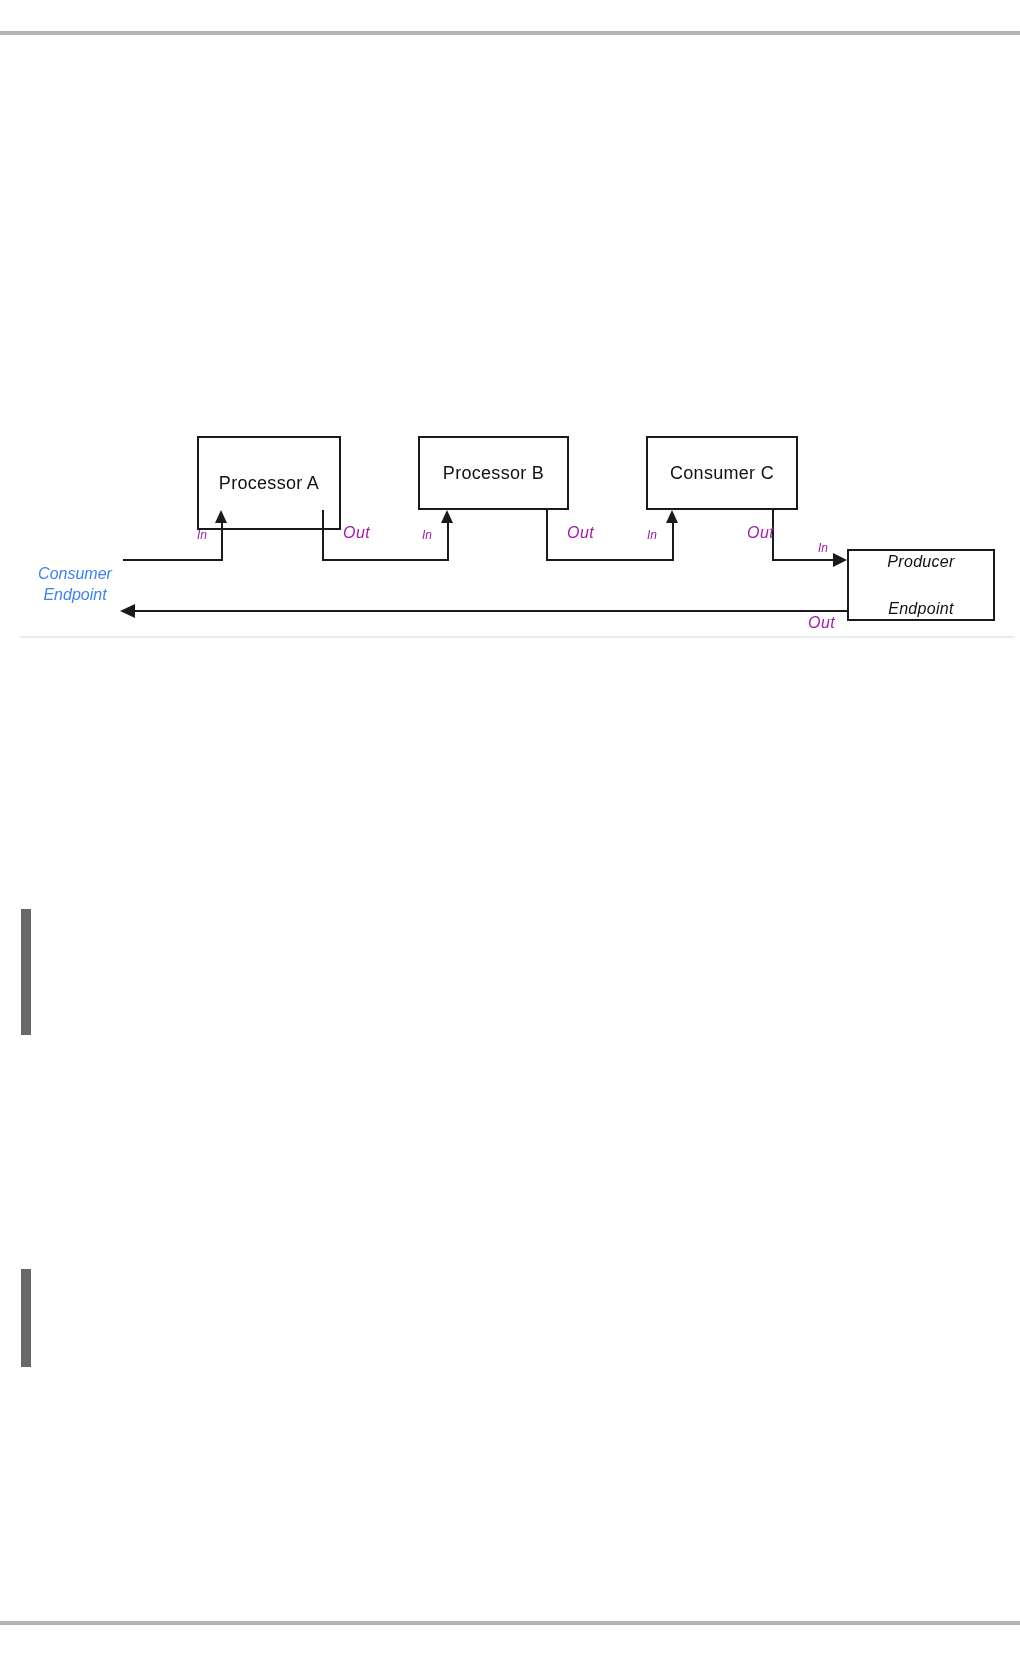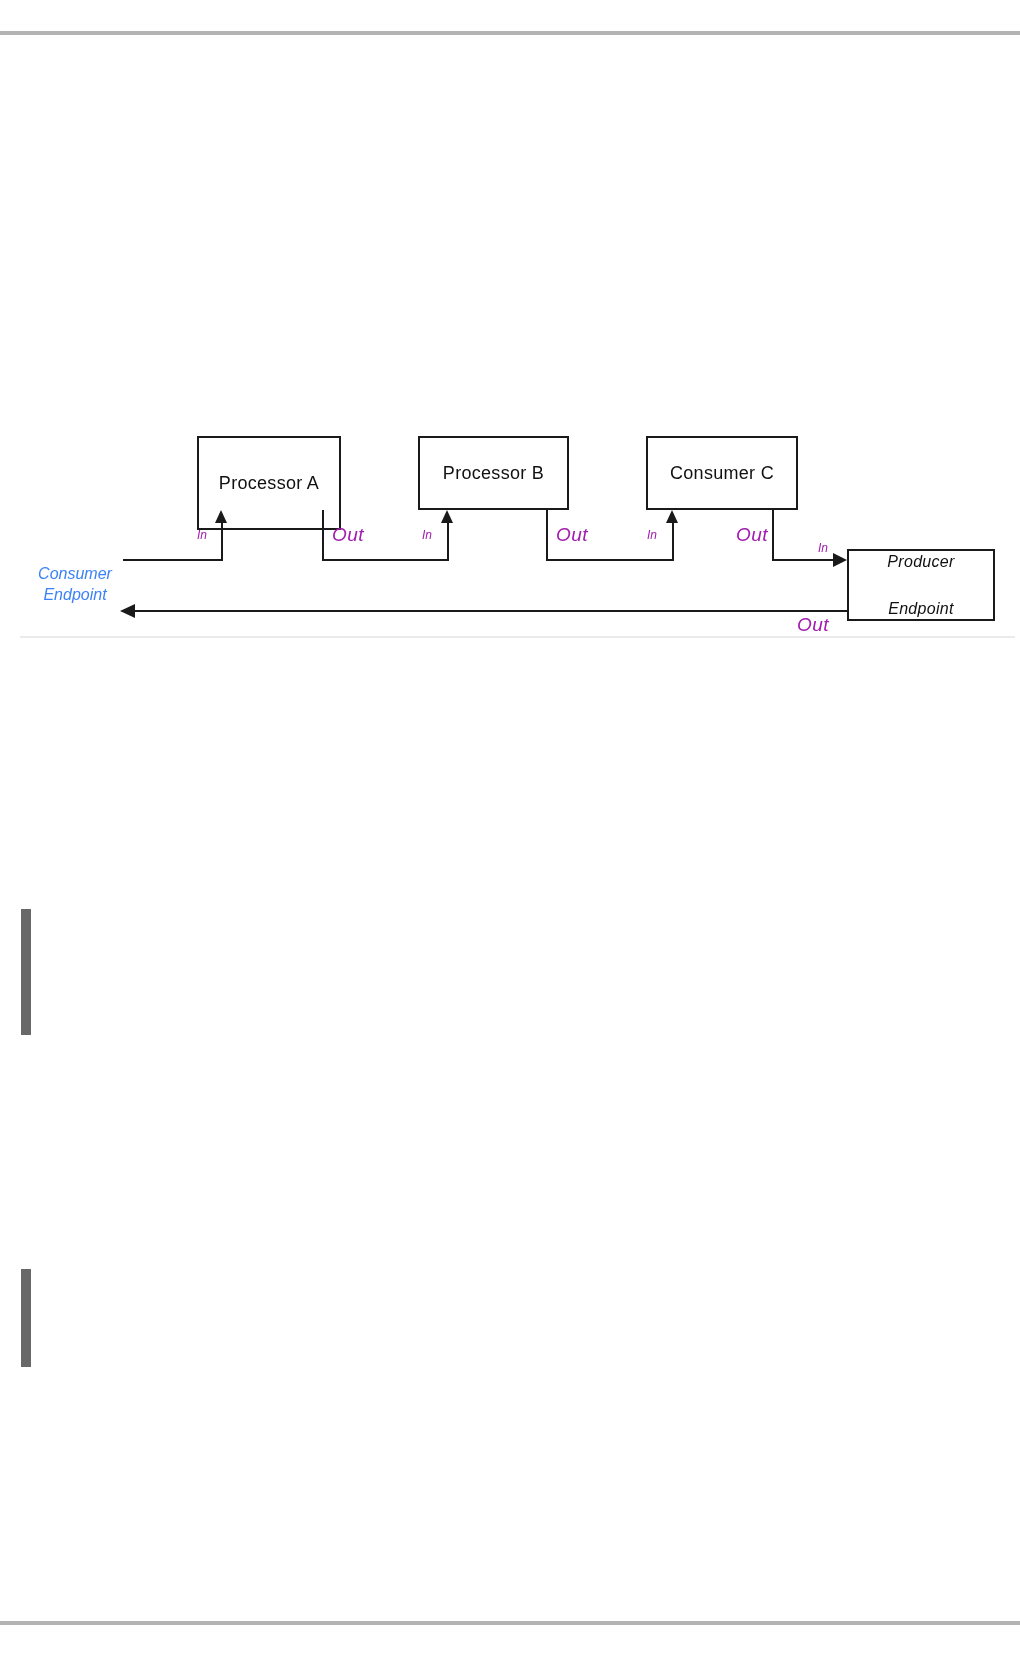--- a/index.html
+++ b/index.html
@@ -63,21 +63,21 @@
     position: absolute;
     background: #1a1a1a;
   }
   .lbl {
     position: absolute;
     color: #a21caf;
     font-style: italic;
     white-space: nowrap;
   }
   .lbl.in { font-size: 12px; }
-  .lbl.out { font-size: 19px; letter-spacing: 0.5px; }
+  .lbl.out { font-size: 16px; letter-spacing: 0.5px; margin-left: 11px; }
   .lbl.right-align { text-align: right; width: 32px; }
 
   .endpoint-label {
     position: absolute;
     left: 22px;
     top: 563px;
     width: 106px;
     text-align: center;
     font-style: italic;
     font-size: 16px;

